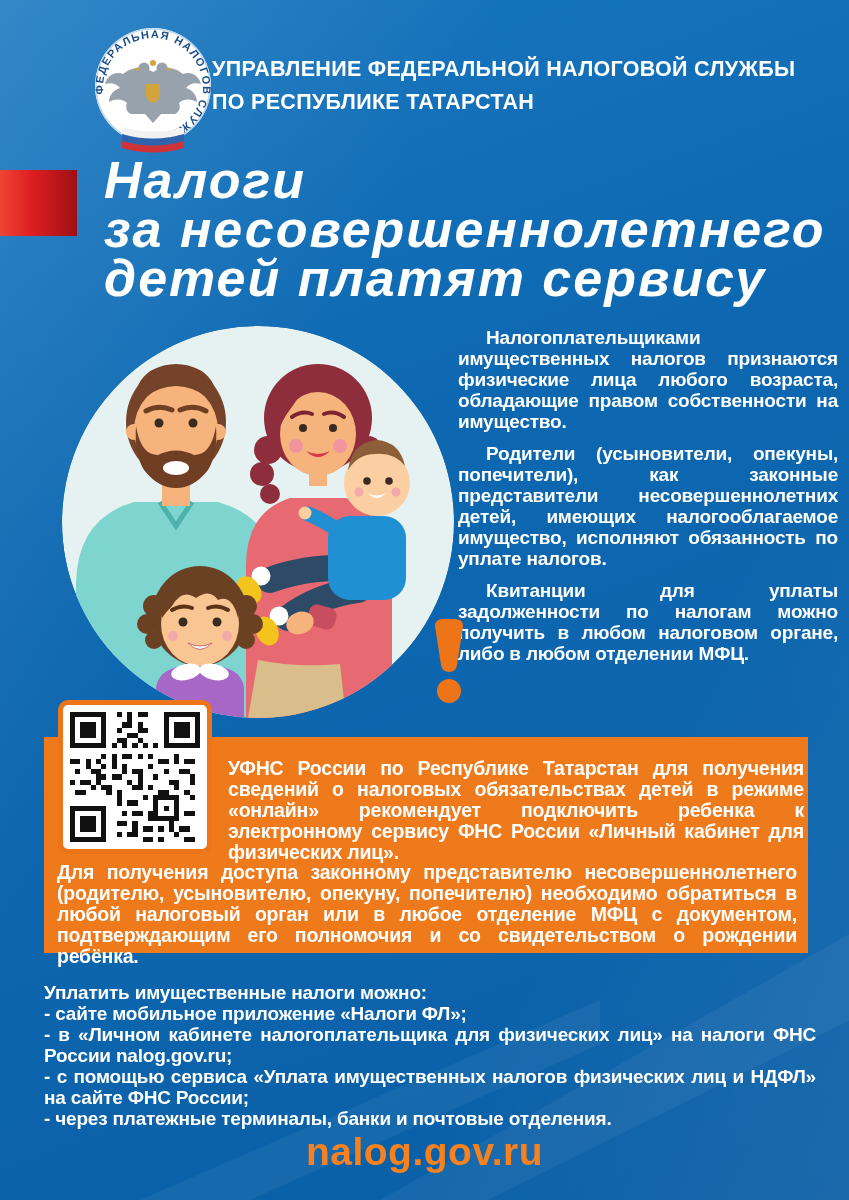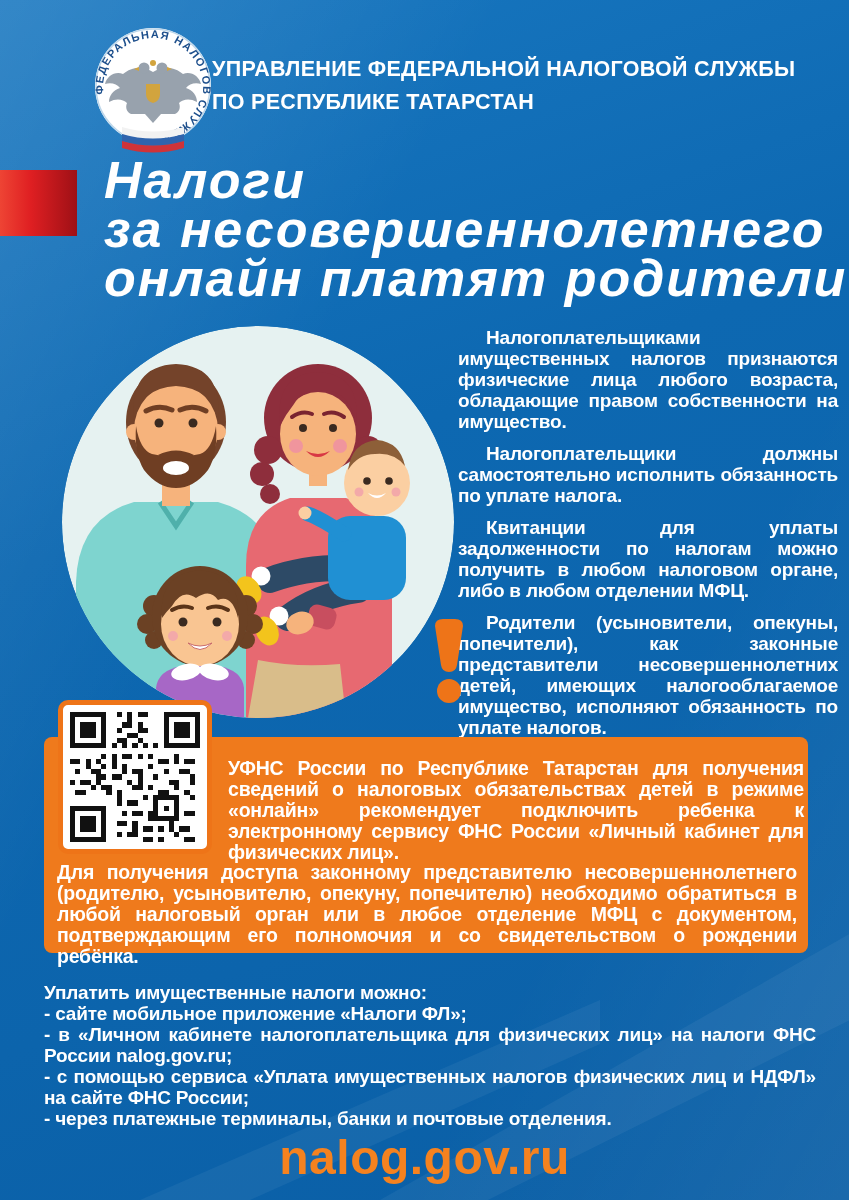--- a/index.html
+++ b/index.html
@@ -15,29 +15,29 @@
   .stripe.s1{left:380px;top:860px;width:600px;height:340px;clip-path:polygon(100% 0,100% 28%,18% 100%,0 100%);}
   .stripe.s2{left:100px;top:1000px;width:500px;height:200px;clip-path:polygon(100% 0,100% 22%,30% 100%,8% 100%);}
   .logo{position:absolute;left:86px;top:24px;width:134px;height:142px;}
   .org{position:absolute;left:212px;top:53px;color:#fff;font-weight:bold;font-size:21.5px;line-height:33px;letter-spacing:.3px;}
   .red-block{position:absolute;left:0;top:170px;width:77px;height:66px;background:linear-gradient(90deg,#ee4434 0%,#df1f22 40%,#9e1016 100%);}
   .title{position:absolute;left:104px;top:156px;color:#fff;font-weight:bold;font-size:52px;line-height:49px;letter-spacing:2px;font-style:italic;}
   .family{position:absolute;left:62px;top:326px;width:392px;height:392px;}
   .body-col{position:absolute;left:458px;top:327px;width:388px;color:#fff;}
   .body-col p{margin:0 8px 11px 0;font-size:19px;line-height:21px;font-weight:bold;text-align:justify;text-indent:28px;letter-spacing:-.2px;}
   .excl{position:absolute;left:431px;top:619px;width:36px;height:96px;}
-  .orange-panel{position:absolute;left:44px;top:737px;width:764px;height:216px;background:#ef7a1c;border-radius:8px;}
+  .orange-panel{position:absolute;left:44px;top:737px;width:764px;height:216px;background:#ef7a1c;border-radius:0;}
   .panel-p{position:absolute;color:#fff;font-weight:bold;font-size:19.5px;line-height:21px;text-align:justify;letter-spacing:-.2px;}
   .panel-p.p1{left:184px;top:21px;width:576px;}
   .panel-p.p2{left:13px;top:117px;width:740px;margin-top:8px;}
   .qr-box{position:absolute;left:58px;top:700px;width:154px;height:154px;background:#fff;border:5px solid #ee7418;border-radius:10px;box-sizing:border-box;}
   .qr-box svg{position:absolute;left:7px;top:7px;}
   .pay{position:absolute;left:44px;top:982px;width:772px;color:#fff;font-weight:bold;font-size:19px;line-height:21px;letter-spacing:-.2px;}
   .pay div{text-align:justify;}
-  .footer{position:absolute;left:0;top:1130px;width:100%;display:flex;justify-content:center;gap:30px;color:#f5821f;font-weight:bold;font-size:48px;letter-spacing:.5px;}
+  .footer{position:absolute;left:0;top:1130px;width:100%;display:flex;justify-content:center;gap:30px;color:#f5821f;font-weight:bold;font-size:39px;letter-spacing:.5px;}
 </style>
 </head>
 <body>
 
 <div class="poster">
   <div class="stripe s1"></div>
   <div class="stripe s2"></div>
 
   <svg class="logo" viewBox="0 0 134 142">
     <circle cx="67" cy="62" r="58" fill="#fff"></circle>
@@ -71,21 +71,21 @@
   <div class="org">
     <div>УПРАВЛЕНИЕ ФЕДЕРАЛЬНОЙ НАЛОГОВОЙ СЛУЖБЫ</div>
     <div>ПО РЕСПУБЛИКЕ ТАТАРСТАН</div>
   </div>
 
   <div class="red-block"></div>
 
   <h1 class="title" style="margin:0">
     <span style="display:block">Налоги</span>
     <span style="display:block">за несовершеннолетнего</span>
-    <span style="display:block">онлайн платят родители</span>
+    <span style="display:block">детей платят сервису</span>
   </h1>
 
   <svg class="family" viewBox="0 0 392 392">
     <defs>
         <clipPath id="fc">
           <circle cx="196" cy="196" r="196"></circle>
         </clipPath>
       </defs>
     <g clip-path="url(#fc)">
       <circle cx="196" cy="196" r="196" fill="#e6f2f1"></circle>
@@ -169,23 +169,22 @@
         <path d="M126,317 Q138,330 150,317 Q138,323 126,317 Z" fill="#fff" stroke="#c96b6b" stroke-width="1"></path>
         <path d="M94,392 V362 Q96,344 120,340 L156,340 Q180,344 182,362 V392 Z" fill="#a767c6"></path>
         <ellipse cx="124" cy="346" rx="15" ry="8" fill="#fff" transform="rotate(-12 124 346)"></ellipse>
         <ellipse cx="152" cy="346" rx="15" ry="8" fill="#fff" transform="rotate(12 152 346)"></ellipse>
       </g>
     </g>
   </svg>
 
   <div class="body-col">
     <p>Налогоплательщиками имущественных налогов признаются физические лица любого возраста, обладающие правом собственности на имущество.</p>
-    <p>Налогоплательщики должны самостоятельно исполнить обязанность по уплате налога.</p>
+    <p>Родители (усыновители, опекуны, попечители), как законные представители несовершеннолетних детей, имеющих налогооблагаемое имущество, исполняют обязанность по уплате налогов.</p>
     <p>Квитанции для уплаты задолженности по налогам можно получить в любом налоговом органе, либо в любом отделении МФЦ.</p>
-    <p>Родители (усыновители, опекуны, попечители), как законные представители несовершеннолетних детей, имеющих налогооблагаемое имущество, исполняют обязанность по уплате налогов.</p>
   </div>
 
   <svg class="excl" viewBox="0 0 36 96">
     <path d="M4,7 Q4,0 12,0 L24,0 Q32,0 32,7 L26,46 Q25,53 18,53 Q11,53 10,46 Z" fill="#ee7418"></path>
     <circle cx="18" cy="72" r="12" fill="#ee7418"></circle>
   </svg>
 
   <div class="orange-panel">
     <div class="panel-p p1">УФНС России по Республике Татарстан для получения сведений о налоговых обязательствах детей в режиме «онлайн» рекомендует подключить ребенка к электронному сервису ФНС России «Личный кабинет для физических лиц».</div>
     <div class="panel-p p2">Для получения доступа законному представителю несовершеннолетнего (родителю, усыновителю, опекуну, попечителю) необходимо обратиться в любой налоговый орган или в любое отделение МФЦ с документом, подтверждающим его полномочия и со свидетельством о рождении ребёнка.</div>

